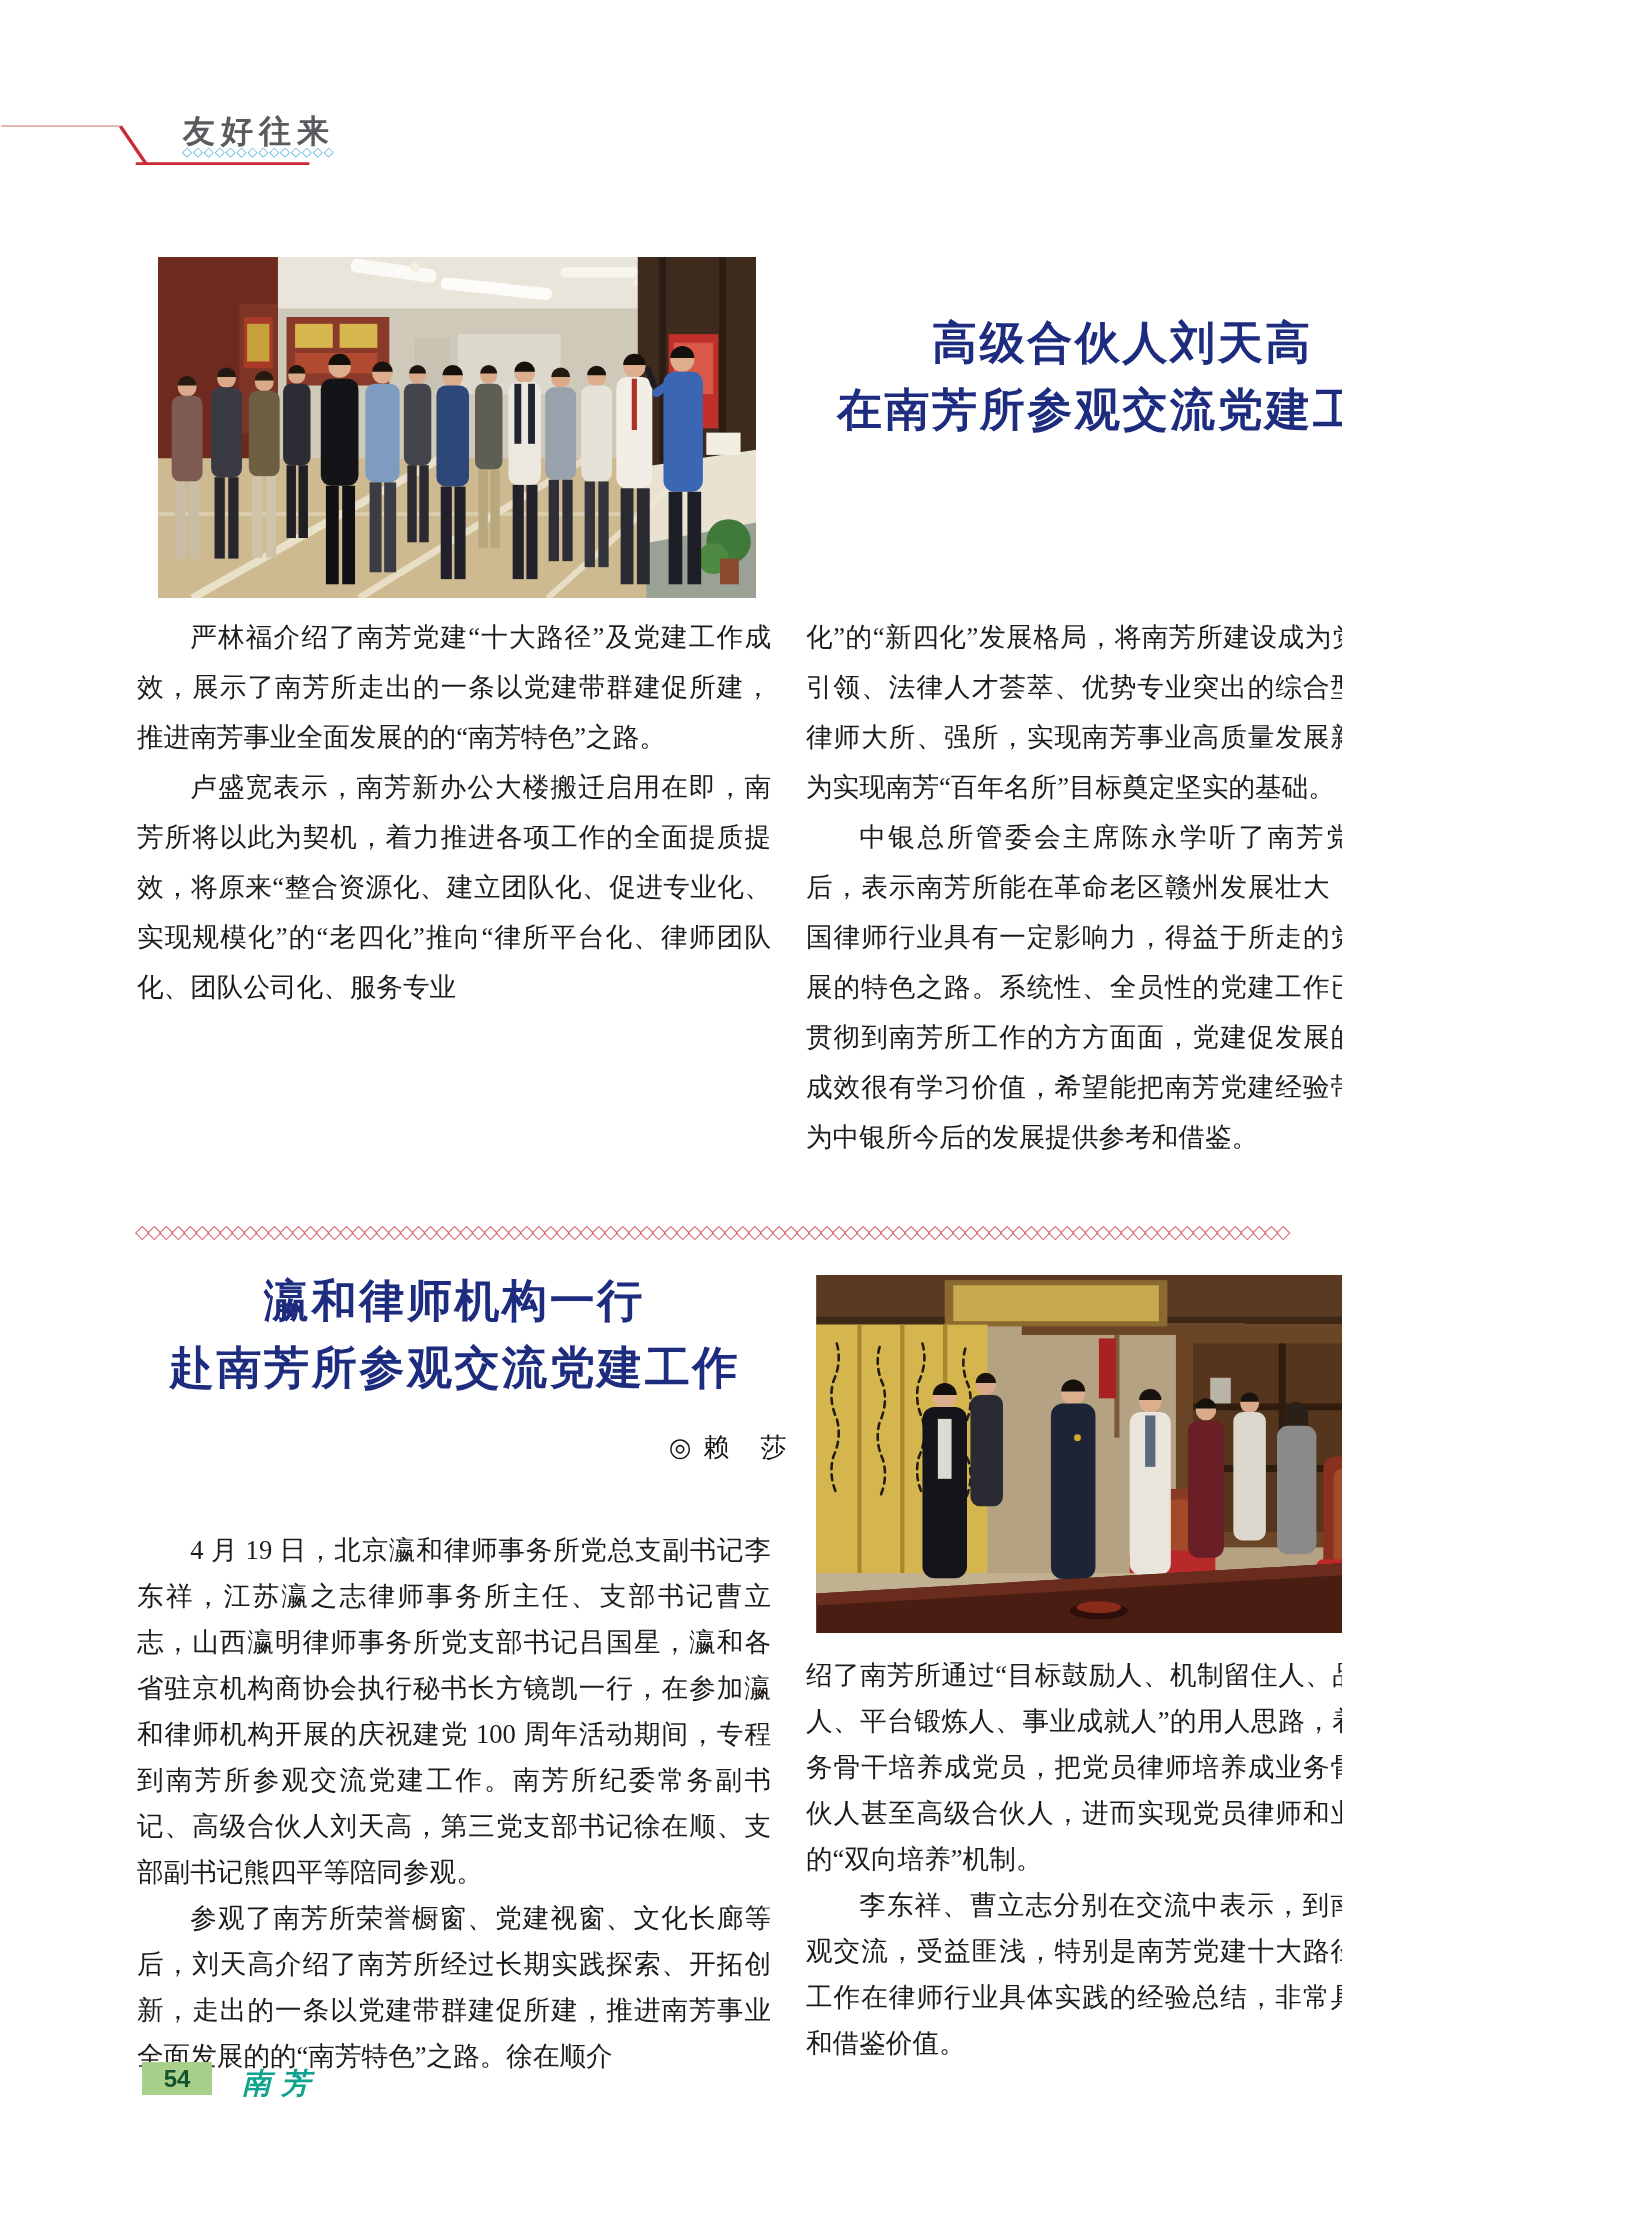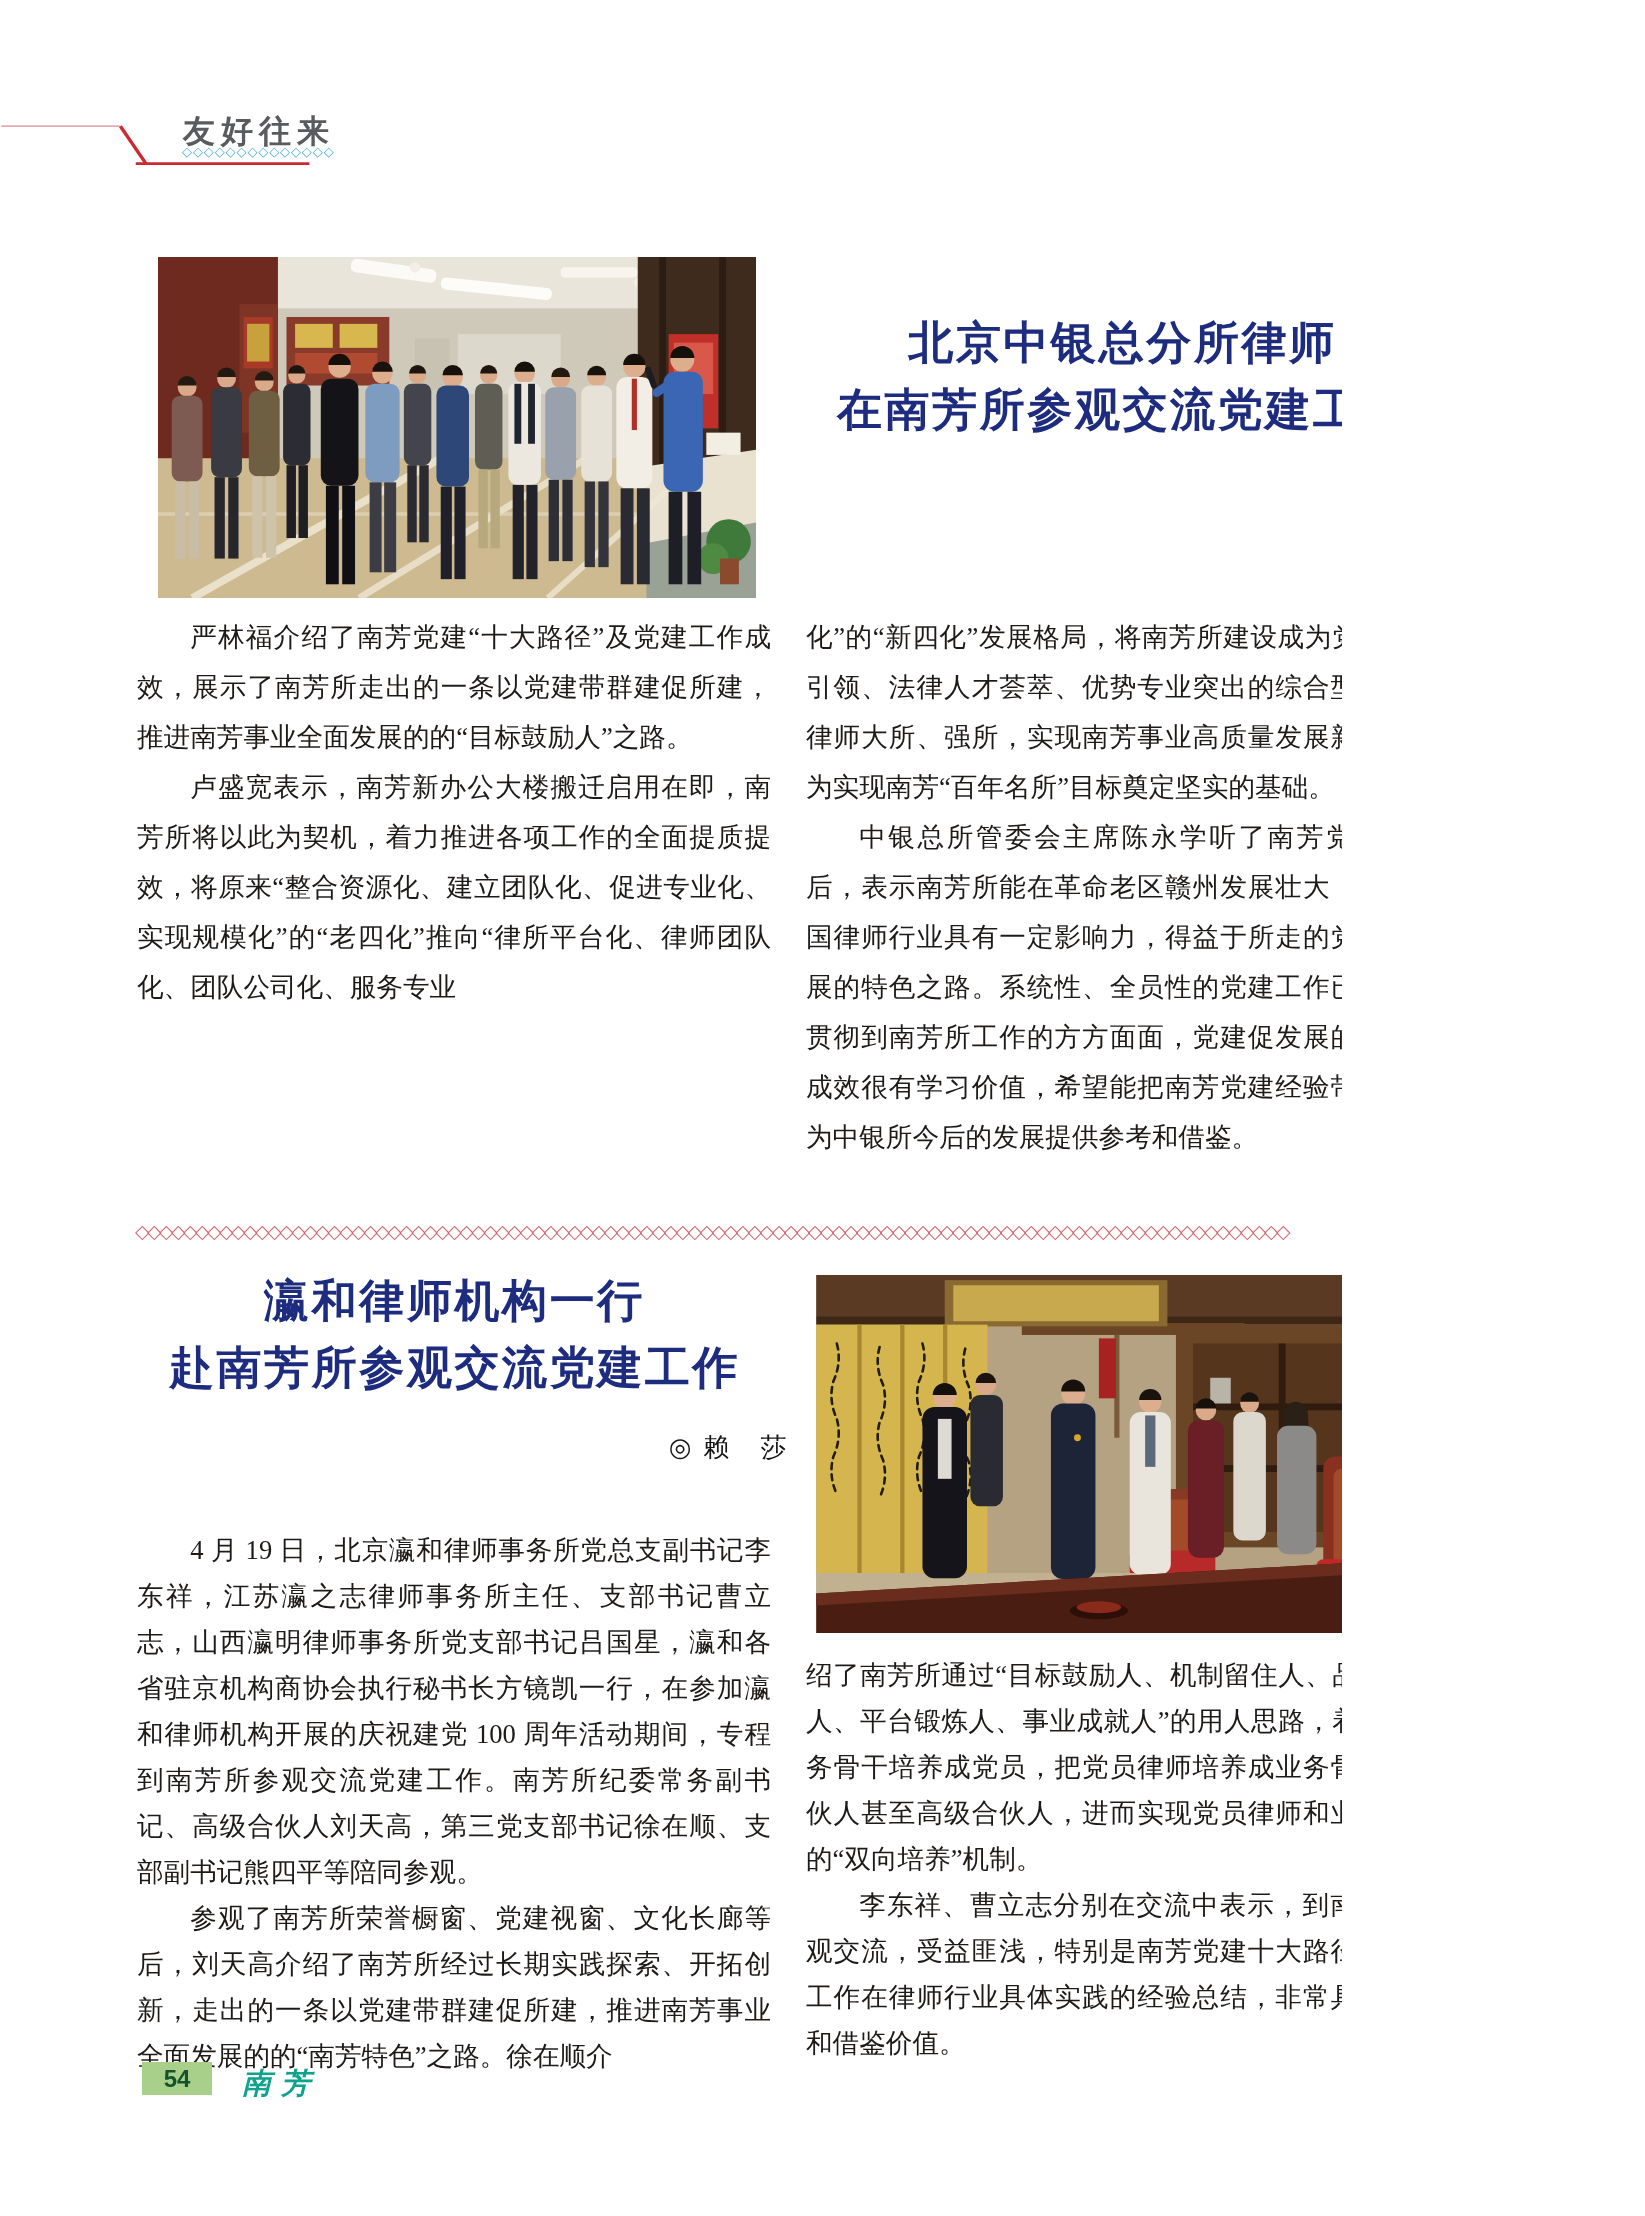--- a/index.html
+++ b/index.html
@@ -160,27 +160,27 @@
         <path d="M598,118 a14,14 0 0 1 28,0 z" fill="#14100c"></path>
       <rect x="590" y="134" width="46" height="140" rx="13" fill="#3a66b4"></rect>
       <rect x="576" y="150" width="22" height="10" rx="5" fill="#3a66b4" transform="rotate(-35 587 155)"></rect>
       <rect x="572" y="128" width="7" height="26" rx="3" fill="#1c1c22" transform="rotate(-20 575 141)"></rect>
       <rect x="596" y="274" width="16" height="108" fill="#1e1e26"></rect>
         <rect x="618" y="274" width="16" height="108" fill="#1e1e26"></rect>
     </g>
   </svg>
 
   <div class="abs" style="left:771px;top:309px;width:703px;">
-    <div class="title">北京中银总分所律师</div>
+    <div class="title">高级合伙人刘天高</div>
     <div class="title">在南芳所参观交流党建工作</div>
   </div>
   <div class="abs author" style="left:771px;top:501px;width:703px;">◎ 赖　莎</div>
 
   <div class="abs body-col" style="left:137px;top:612px;">
-    <p class="ind">严林福介绍了南芳党建“十大路径”及党建工作成效，展示了南芳所走出的一条以党建带群建促所建，推进南芳事业全面发展的的“目标鼓励人”之路。</p>
+    <p class="ind">严林福介绍了南芳党建“十大路径”及党建工作成效，展示了南芳所走出的一条以党建带群建促所建，推进南芳事业全面发展的的“南芳特色”之路。</p>
     <p class="ind">卢盛宽表示，南芳新办公大楼搬迁启用在即，南芳所将以此为契机，着力推进各项工作的全面提质提效，将原来“整合资源化、建立团队化、促进专业化、实现规模化”的“老四化”推向“律所平台化、律师团队化、团队公司化、服务专业</p>
   </div>
   <div class="abs body-col" style="left:806px;top:612px;">
     <p>化”的“新四化”发展格局，将南芳所建设成为党建示范引领、法律人才荟萃、优势专业突出的综合型区域性律师大所、强所，实现南芳事业高质量发展新跨越，为实现南芳“百年名所”目标奠定坚实的基础。</p>
     <p class="ind">中银总所管委会主席陈永学听了南芳党建介绍后，表示南芳所能在革命老区赣州发展壮大，并在全国律师行业具有一定影响力，得益于所走的党建促发展的特色之路。系统性、全员性的党建工作已经深入贯彻到南芳所工作的方方面面，党建促发展的经验和成效很有学习价值，希望能把南芳党建经验带回去，为中银所今后的发展提供参考和借鉴。</p>
   </div>
 
   <div class="abs divider" style="left:135px;top:1220px;">◇◇◇◇◇◇◇◇◇◇◇◇◇◇◇◇◇◇◇◇◇◇◇◇◇◇◇◇◇◇◇◇◇◇◇◇◇◇◇◇◇◇◇◇◇◇◇◇◇◇◇◇◇◇◇◇◇◇◇◇◇◇◇◇◇◇◇◇◇◇◇◇◇◇◇◇◇◇◇◇◇◇◇◇◇◇◇◇◇◇◇◇◇◇◇◇</div>
 
   <div class="abs" style="left:120px;top:1267px;width:669px;">

